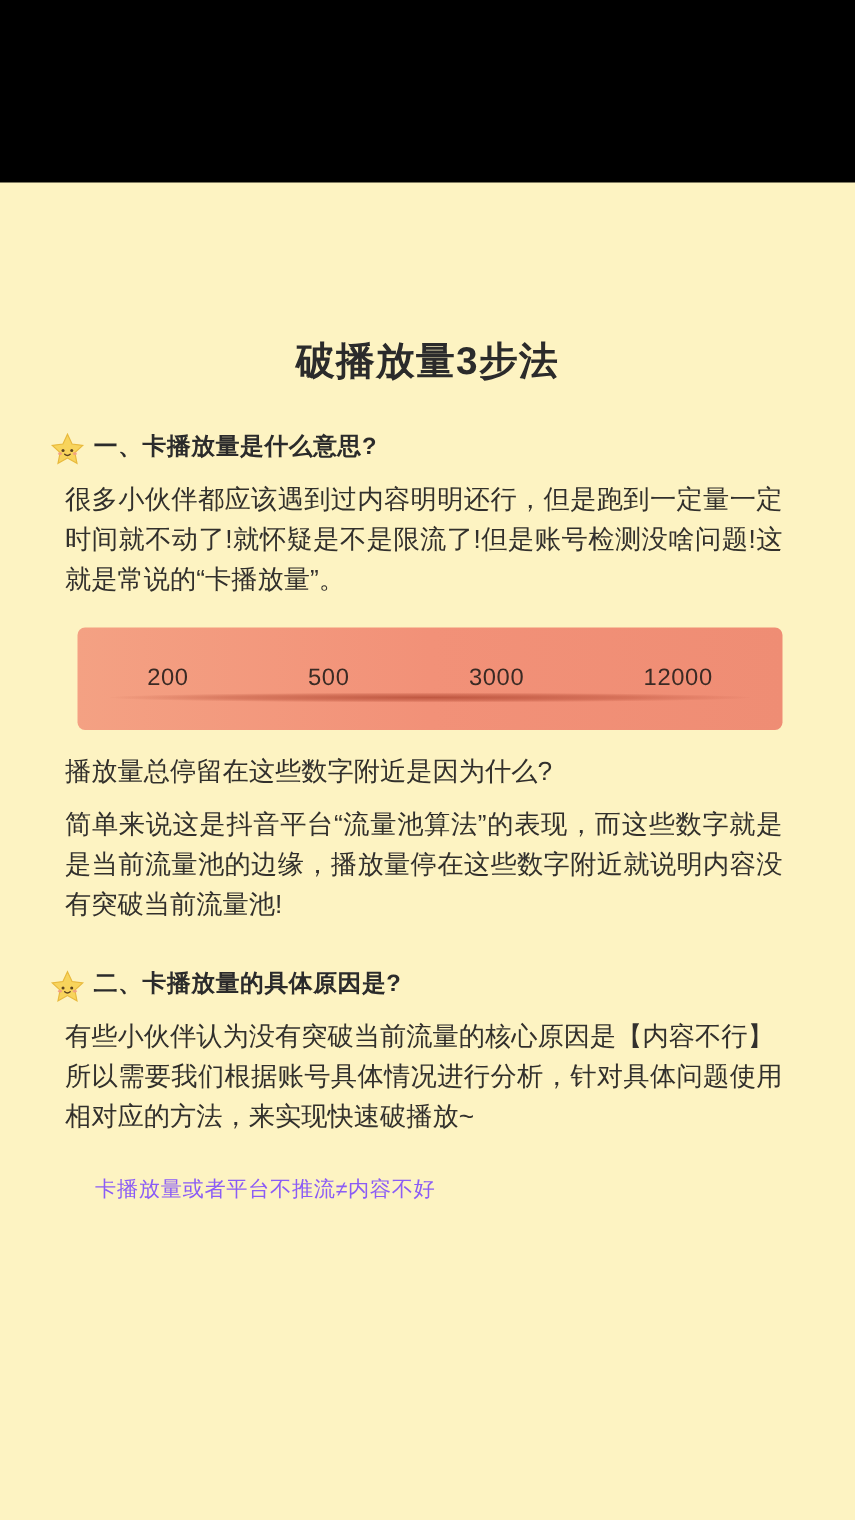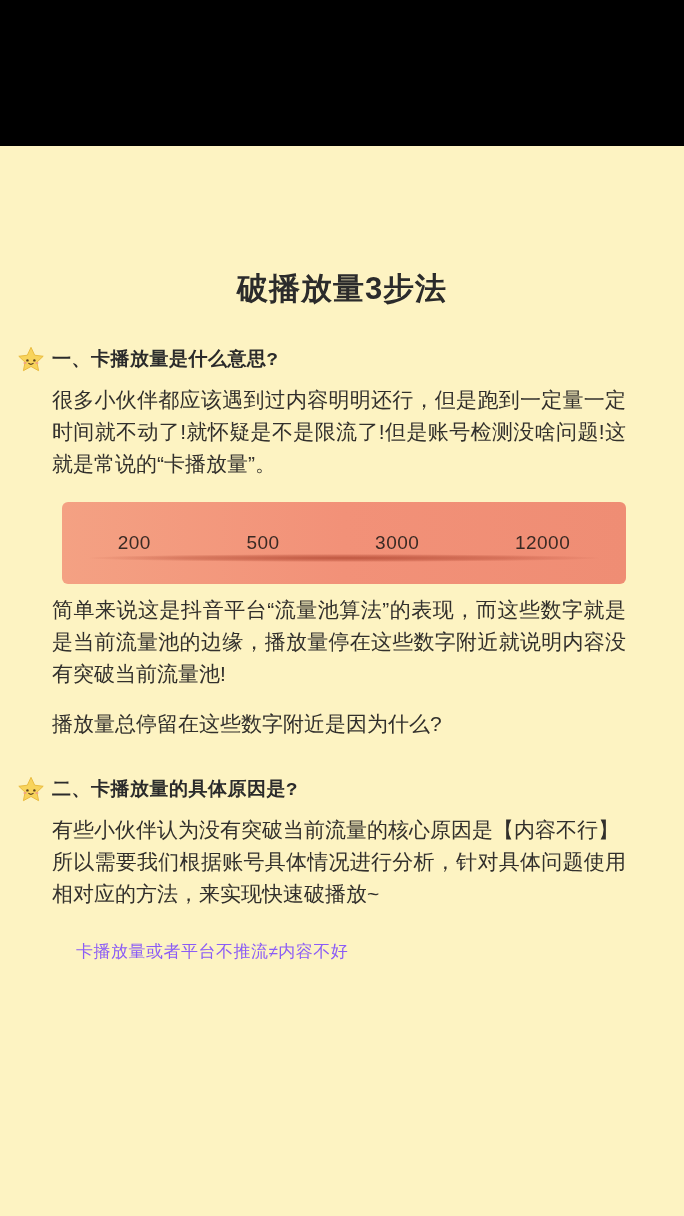--- a/index.html
+++ b/index.html
@@ -26,24 +26,23 @@
     text-align: center;
     font-size: 31px;
     font-weight: bold;
     color: #2b2b2b;
     letter-spacing: 1px;
     margin: 0;
     padding-top: 122px;
   }
   .section-head {
     display: flex;
-    align-items: center;
+    align-items: flex-start;
     margin-top: 34px;
-    padding-left: 16px;
-    font-family: Liberation Mono, monospace;
+    padding-left: 39px;
   }
   .star-icon {
     width: 30px;
     height: 30px;
     flex: 0 0 30px;
     margin-right: 6px;
     position: relative;
     top: 1px;
   }
   .section-head-label {
@@ -132,26 +131,26 @@
   </div>
 
   <div class="bar-wrap">
     <div class="lens"></div>
     <span class="bar-num">200</span>
     <span class="bar-num">500</span>
     <span class="bar-num">3000</span>
     <span class="bar-num">12000</span>
   </div>
 
+  <div class="body-block para-gap">
+    <p>播放量总停留在这些数字附近是因为什么?</p>
+  </div>
+
   <div class="body-block">
     <p>简单来说这是抖音平台“流量池算法”的表现，而这些数字就是是当前流量池的边缘，播放量停在这些数字附近就说明内容没有突破当前流量池!</p>
-  </div>
-
-  <div class="body-block para-gap">
-    <p>播放量总停留在这些数字附近是因为什么?</p>
   </div>
 
   <div class="section-head">
     <span class="star-icon">
       <svg viewBox="0 0 32 32" width="30" height="30" aria-hidden="true">
         <g>
           <path d="M16 2.5 l3.9 8.4 9.1 1.1 -6.7 6.3 1.8 9.1 -8.1 -4.5 -8.1 4.5 1.8 -9.1 -6.7 -6.3 9.1 -1.1z" fill="#f8d45c" stroke="#e8b93c" stroke-width="1"></path>
           <circle cx="12.2" cy="16.4" r="1.3" fill="#5b4320"></circle>
           <circle cx="19.6" cy="16.4" r="1.3" fill="#5b4320"></circle>
           <path d="M13.6 19.6 q2.3 2.1 4.7 0" stroke="#5b4320" stroke-width="1.2" fill="none" stroke-linecap="round"></path>

